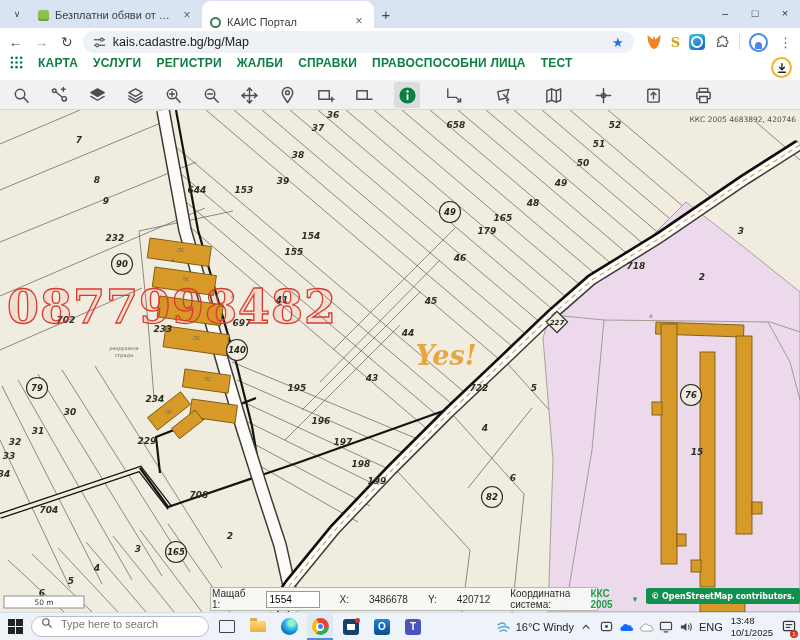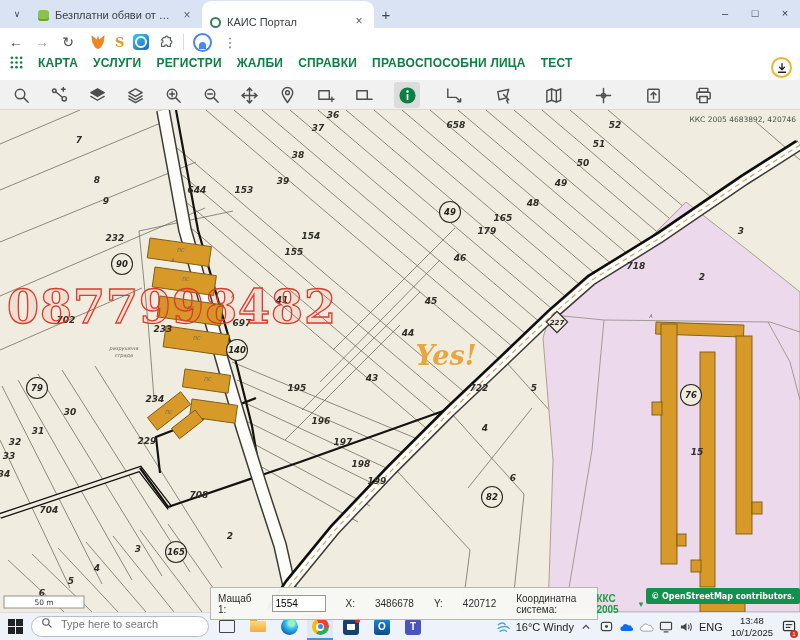--- a/index.html
+++ b/index.html
@@ -64,23 +64,23 @@
   .plbl{font:italic bold 9px "DejaVu Sans",sans-serif;fill:#2e2d26;text-anchor:middle;}
   .clbl{font:italic bold 8.5px "DejaVu Sans",sans-serif;fill:#24241e;text-anchor:middle;}
   .tylbl{font:italic 5px "DejaVu Sans",sans-serif;fill:#6b6a58;text-anchor:middle;}
   .cref{font:7.5px "DejaVu Sans",sans-serif;fill:#465548;text-anchor:end;}
   .wmark{font:bold 46px "DejaVu Serif",serif;fill:rgba(224,58,47,0.07);stroke:#dd3a2c;
     stroke-width:1.3;text-anchor:middle;letter-spacing:1px;}
   .yes{font:italic bold 27px "DejaVu Serif",serif;fill:#e8a63e;text-anchor:middle;}
   .sclbl{font:7.5px "DejaVu Sans",sans-serif;fill:#333;text-anchor:middle;}
   .osmt{font:bold 8px "DejaVu Sans",sans-serif;fill:#fff;text-anchor:middle;}
 
-  .statusbar{position:absolute;left:210px;top:477px;width:388px;height:33px;
+  .statusbar{position:absolute;left:210px;top:477px;width:388px;height:24px;
     background:rgba(247,247,244,.97);border:1px solid #b7b7ae;box-sizing:border-box;
-    display:flex;align-items:center;gap:20px;padding:0 7px;font-size:10px;color:#2b2b2b;z-index:5;}
+    display:flex;align-items:center;gap:20px;padding:0 1px;font-size:10px;color:#2b2b2b;z-index:5;}
   .statusbar input{width:46px;height:15px;border:1px solid #9a9a94;font-size:10px;
     padding:0 3px;background:#fff;}
   .crsval{color:#1e9e46;font-weight:bold;}
   .caret{color:#1e9e46;font-size:9px;}
 
   
   .taskbar{height:28px;background:#eef3f9;border-top:1px solid #d5dbe3;display:flex;
     align-items:center;box-sizing:border-box;padding:0 4px;gap:5px;font-size:11px;color:#222;}
   .winlogo{width:22px;height:26px;display:flex;align-items:center;justify-content:center;}
   .winlogo i{display:grid;grid-template-columns:7px 7px;grid-template-rows:7px 7px;gap:1px;}
@@ -107,21 +107,21 @@
   .store:after{content:"";position:absolute;right:-1px;top:-1px;width:5px;height:5px;
     border-radius:50%;background:#d93025;}
   .outlook{width:16px;height:16px;border-radius:3px;background:linear-gradient(#2383d6,#0a4d8c);
     color:#fff;font:bold 10px "Liberation Sans",sans-serif;display:flex;align-items:center;justify-content:center;}
   .teams{width:16px;height:16px;border-radius:3px;background:#4b53bc;color:#fff;
     font:bold 10px "Liberation Sans",sans-serif;display:flex;align-items:center;justify-content:center;}
   .tvw{width:14px;height:11px;border:1.5px solid #444;border-radius:1px;position:relative;}
   .spacer{flex:1;}
   .weathertxt{white-space:nowrap;font-size:11px;}
   .trayico{width:15px;height:24px;display:flex;align-items:center;justify-content:center;}
-  .timeblk{font-size:9.5px;line-height:1.2;text-align:center;white-space:nowrap;margin:12px 3px;}
+  .timeblk{font-size:9.5px;line-height:1.2;text-align:left;white-space:nowrap;margin:12px 3px;}
   .badge{position:absolute;right:-2px;bottom:1px;background:#d93025;color:#fff;border-radius:50%;
     width:8px;height:8px;font-size:6px;display:flex;align-items:center;justify-content:center;}
 </style>
 </head>
 <body>
 
 <div class="screen">
 
   <div class="tabstrip">
     <div class="tab-chev">∨</div>
@@ -140,20 +140,32 @@
       <span>–</span>
       <span>□</span>
       <span>×</span>
     </div>
   </div>
 
   <div class="addrbar">
     <span class="navbtn">←</span>
     <span class="navbtn fwd">→</span>
     <span class="navbtn">↻</span>
+    <div class="omnibox">
+      <svg width="13" height="13" viewBox="0 0 14 14">
+        <g stroke="#5f6368" stroke-width="1.4" fill="none">
+          <line x1="1" y1="4" x2="13" y2="4"></line>
+            <line x1="1" y1="10" x2="13" y2="10"></line>
+          <circle cx="9.5" cy="4" r="1.6" fill="#eef1f6"></circle>
+            <circle cx="4.5" cy="10" r="1.6" fill="#eef1f6"></circle>
+        </g>
+      </svg>
+      <span class="url">kais.cadastre.bg/bg/Map</span>
+      <span class="star">★</span>
+    </div>
     <div class="extrow">
       <svg width="16" height="16" viewBox="0 0 18 18">
         <path d="M2 2 L8 7 L9 3 L10 7 L16 2 L15 9 L12 15 L9 16.5 L6 15 L3 9 Z" fill="#f6851b" stroke="#cf6312" stroke-width="0.6"></path>
       </svg>
       <span class="coin">S</span>
       <span class="bluapp">
           <i></i>
         </span>
       <svg width="16" height="16" viewBox="0 0 18 18">
         <path d="M6 4 h2 a1.7 1.7 0 0 1 3.4 0 H14 v3.4 a1.7 1.7 0 0 1 0 3.4 V14 H10.8 a1.7 1.7 0 0 0 -3.4 0 H4 V10 a1.7 1.7 0 0 0 0 -3.4 Z" fill="none" stroke="#5f6368" stroke-width="1.4"></path>

